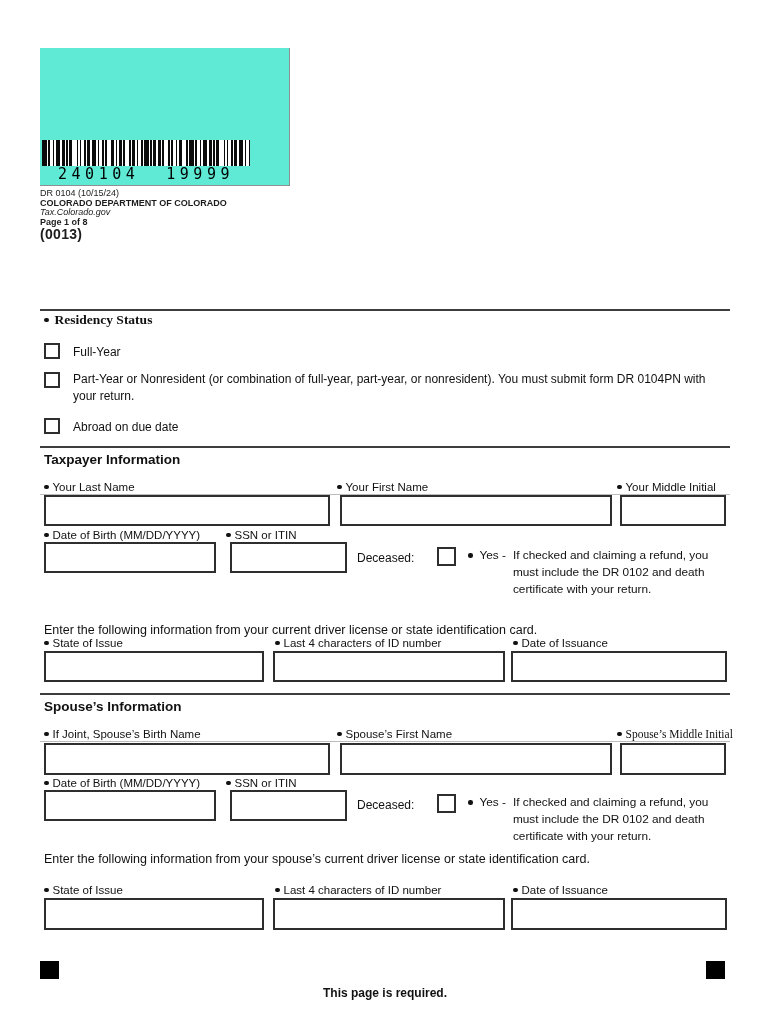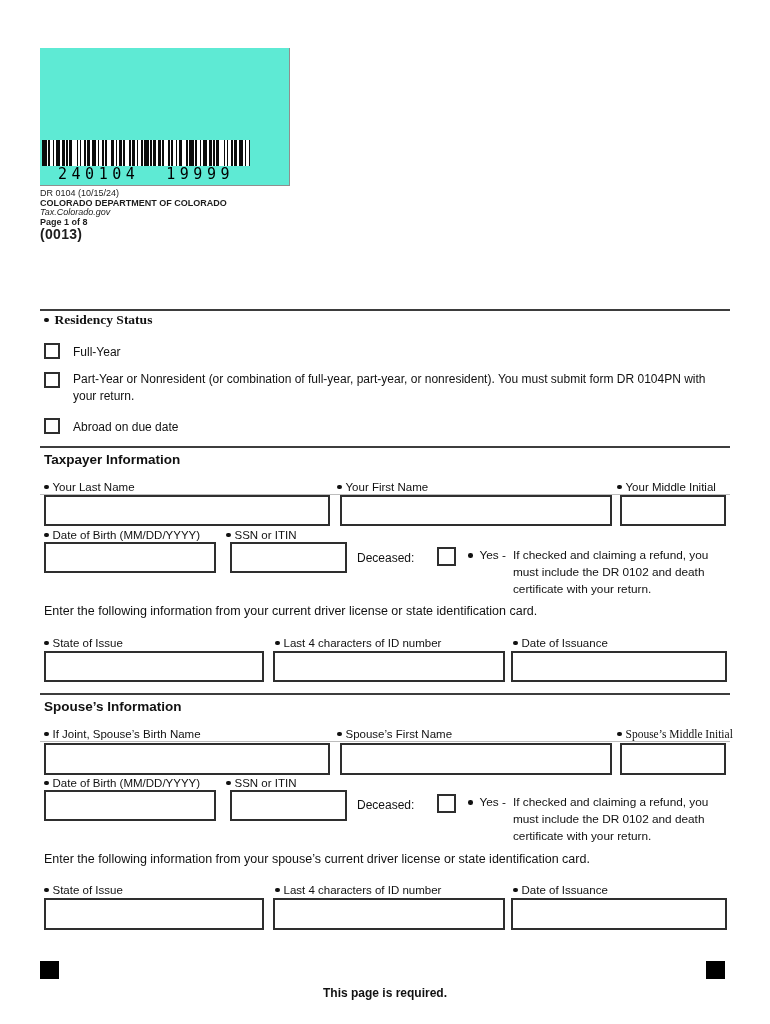--- a/index.html
+++ b/index.html
@@ -205,21 +205,21 @@
   <input class="fbox" style="left: 230px; top: 542px; width: 117px; height: 31px;">
 
   <div class="cbtext" style="left:357px;top:550px;">Deceased:</div>
   <div class="checkbox cbbig" style="left:437px;top:547px;"></div>
   <div class="yesnote" style="left:468px;top:547px;">
     <span class="dot"></span>
     <span class="yeslabel">Yes -</span>
     <span class="yestext">If checked and claiming a refund, you must include the DR 0102 and death certificate with your return.</span>
   </div>
 
-  <div class="bodytext" style="left:44px;top:604px;">Enter the following information from your current driver license or state identification card.</div>
+  <div class="bodytext" style="left:44px;top:623px;">Enter the following information from your current driver license or state identification card.</div>
 
   <div class="flabel" style="left:44px;top:637px;">
     <span class="dot"></span>
       <span>State of Issue</span>
   </div>
   <div class="flabel" style="left:275px;top:637px;">
     <span class="dot"></span>
       <span>Last 4 characters of ID number</span>
   </div>
   <div class="flabel" style="left:513px;top:637px;">

